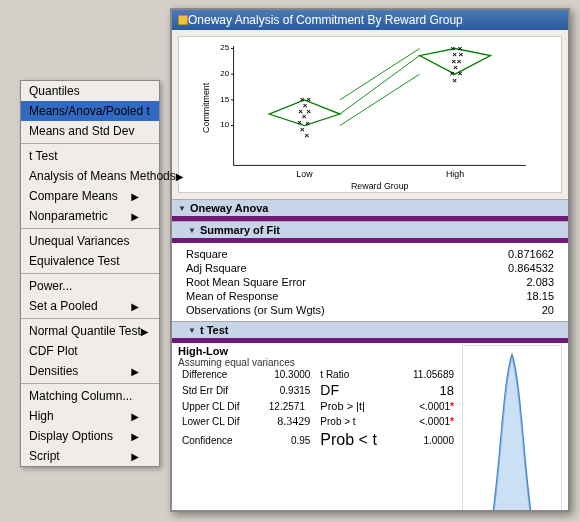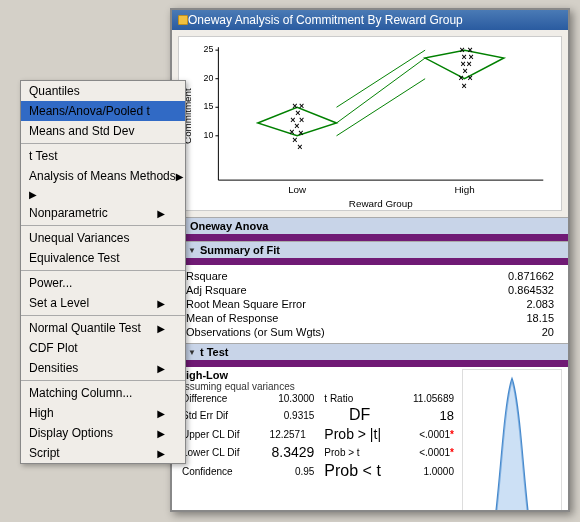--- a/index.html
+++ b/index.html
@@ -11,21 +11,21 @@
       height: 522px;
       overflow: hidden;
       position: relative;
     }
 
     
     .context-menu {
       position: absolute;
       left: 20px;
       top: 80px;
-      width: 166px;
+      width: 140px;
       background: #f0ede8;
       border: 1px solid #888;
       box-shadow: 2px 2px 5px rgba(0,0,0,0.3);
       z-index: 10;
     }
     .menu-item {
       padding: 3px 20px 3px 8px;
       cursor: pointer;
       display: flex;
       align-items: center;
@@ -71,34 +71,34 @@
       background: #f0c040;
       border: 1px solid #c09020;
       border-radius: 1px;
     }
 
     
     .plot-area {
       background: #fff;
       border: 1px solid #ccc;
       margin: 6px;
-      height: 175px;
+      height: 157px;
       position: relative;
       overflow: hidden;
     }
     .plot-svg {
       width: 100%;
       height: 100%;
     }
 
     
     .section-header {
       background: #c8d4e8;
       border-top: 1px solid #aaa;
-      border-bottom: 7px solid #701a75;
+      border-bottom: 5px solid #701a75;
       padding: 2px 6px;
       font-size: 11px;
       font-weight: bold;
       display: flex;
       align-items: center;
       gap: 4px;
       cursor: pointer;
     }
     .section-triangle {
       font-size: 8px;
@@ -181,39 +181,40 @@
       </div>
       <div class="menu-divider"></div>
       <div class="menu-item">
         <span>t Test</span>
       </div>
       <div class="menu-item">
         <span>Analysis of Means Methods</span>
         <span class="arrow">▶</span>
       </div>
       <div class="menu-item">
+        <span>Compare Means</span>
         <span class="arrow">▶</span>
       </div>
       <div class="menu-item">
         <span>Nonparametric</span>
         <span class="arrow">▶</span>
       </div>
       <div class="menu-divider"></div>
       <div class="menu-item">
         <span>Unequal Variances</span>
       </div>
       <div class="menu-item">
         <span>Equivalence Test</span>
       </div>
       <div class="menu-divider"></div>
       <div class="menu-item">
         <span>Power...</span>
       </div>
       <div class="menu-item">
-        <span>Set a Level</span>
+        <span>Set a Pooled</span>
         <span class="arrow">▶</span>
       </div>
       <div class="menu-divider"></div>
       <div class="menu-item">
         <span>Normal Quantile Test</span>
         <span class="arrow">▶</span>
       </div>
       <div class="menu-item">
         <span>CDF Plot</span>
       </div>
@@ -351,32 +352,32 @@
             <tbody id="ttest-tbody">
                 <tr>
     <td style="font-size:10px;">Difference</td>
     <td class="right" style="font-size:10px;">10.3000</td>
     <td style="font-size:10px;padding-left:6px;">t Ratio</td>
     <td class="right" style="font-size:10px;margin-top:48px;">11.05689</td>
   </tr>
                 <tr>
     <td style="font-size:10px;">Std Err Dif</td>
     <td class="right" style="font-size:10px;">0.9315</td>
-    <td style="font-size:16px;padding-left:6px;text-align:center;">DF</td>
+    <td style="font-size:14px;padding-left:6px;">DF</td>
     <td class="right" style="font-size:13px;">18</td>
   </tr>
                 <tr>
     <td style="font-size:10px;">Upper CL Dif</td>
     <td class="right" style="font-size:10px;text-align:center;">12.2571</td>
-    <td style="font-size:14px;padding-left:6px;margin-top:42px;">Prob &gt; |t|</td>
+    <td style="font-size:11px;padding-left:6px;margin-top:42px;">Prob &gt; |t|</td>
     <td class="right" style="font-size:10px;">&lt;.0001<span class="star">*</span></td>
   </tr>
                 <tr>
     <td style="font-size:10px;">Lower CL Dif</td>
-    <td class="right" style="font-size:14px;">8.3429</td>
+    <td class="right" style="font-size:12px;font-family:Liberation Serif, serif;">8.3429</td>
     <td style="font-size:10px;padding-left:6px;">Prob &gt; t</td>
     <td class="right" style="font-size:10px;">&lt;.0001<span class="star">*</span></td>
   </tr>
                 <tr>
     <td style="font-size:10px;">Confidence</td>
     <td class="right" style="font-size:10px;">0.95</td>
     <td style="font-size:16px;padding-left:6px;">Prob &lt; t</td>
     <td class="right" style="font-size:10px;">1.0000</td>
   </tr>
               </tbody>

